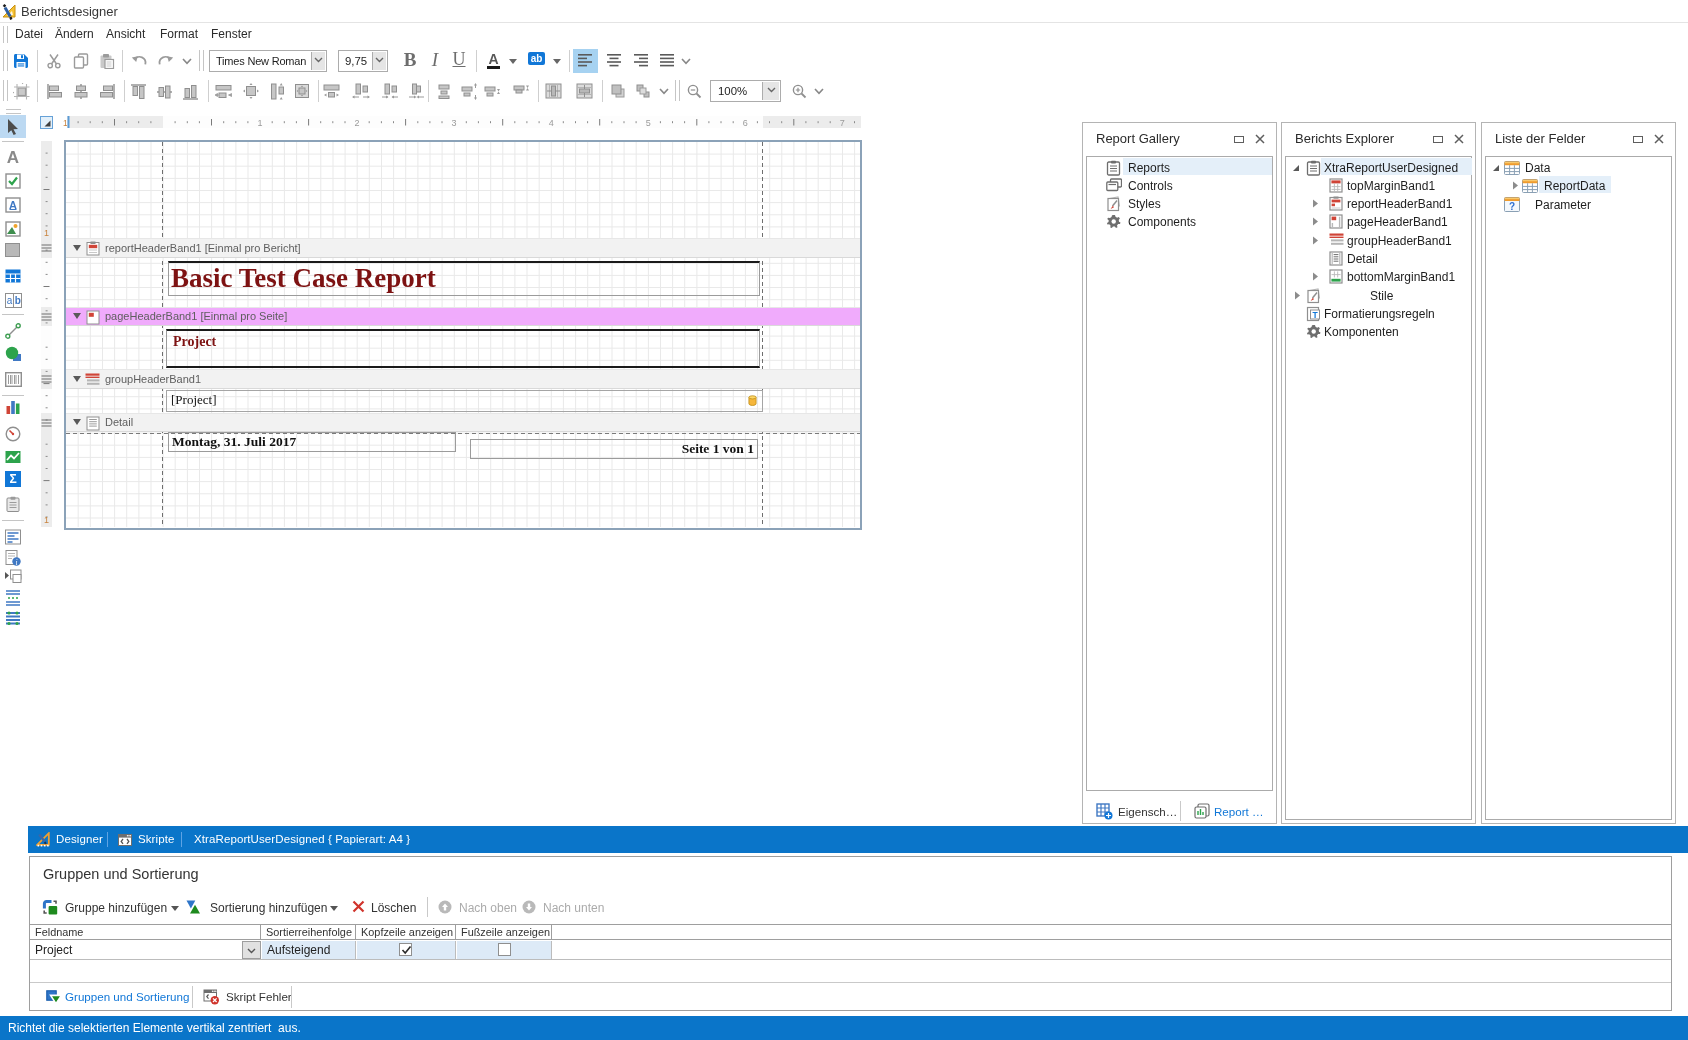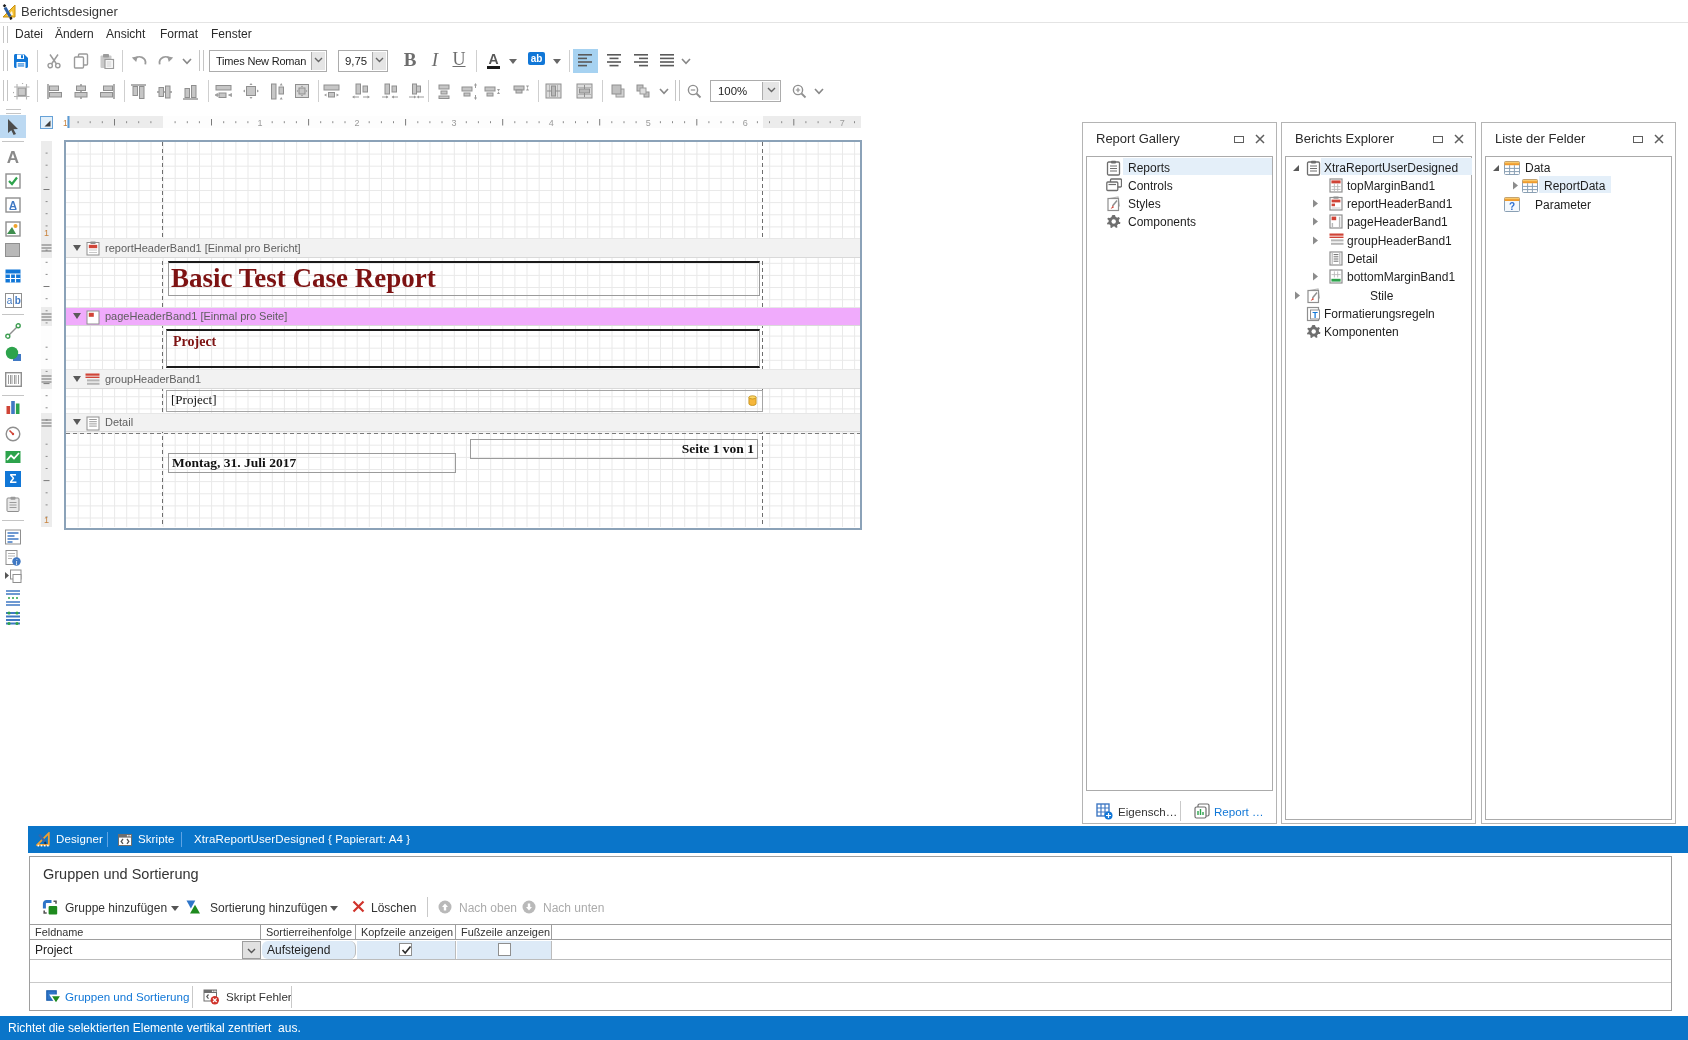--- a/index.html
+++ b/index.html
@@ -525,21 +525,21 @@
         <div style="position:absolute;left:39px;top:2px;font-size:11px;color:#5e5e5e;white-space:pre;">Detail</div>
       </div>
       <div class="abs" style="left:0;top:291px;width:796px;height:1px;background-image:repeating-linear-gradient(to right,#7a7a7a 0 4px,transparent 4px 7px);"></div>
       <div class="lbl" style="left:102px;top:119px;width:592px;height:35px;border:1px solid #9b9b9b;border-top:2px solid #1a1a1a;font-weight:bold;font-size:27px;color:#7d1212;line-height:31px;padding-left:2px;">Basic Test Case Report</div>
       <div class="lbl" style="left:100px;top:187px;width:594px;height:39px;border:1px solid #9b9b9b;border-top:2px solid #1a1a1a;border-bottom:2px solid #1a1a1a;font-weight:bold;font-size:14px;color:#7d1212;padding:3px 0 0 6px;">Project</div>
       <div class="lbl" style="left:100px;top:248px;width:597px;height:22px;border:1px solid #a5a5a5;font-size:13px;color:#111;padding:1px 0 0 4px;">[Project]</div>
       <svg class="abs" style="left:682px;top:253px" width="9" height="11" viewBox="0 0 10 12">
         <path d="M1 2.5 V9.5 C1 10.6 2.8 11.5 5 11.5 C7.2 11.5 9 10.6 9 9.5 V2.5" fill="#f6b73c" stroke="#b8860b" stroke-width="0.8"></path>
         <ellipse cx="5" cy="2.5" rx="4" ry="1.8" fill="#fcd667" stroke="#b8860b" stroke-width="0.8"></ellipse>
       </svg>
-      <div class="lbl" style="left:102px;top:311px;width:288px;height:20px;border:1px solid #9b9b9b;font-weight:bold;font-size:13.5px;color:#111;padding:1px 0 0 3px;">Montag, 31. Juli 2017</div>
+      <div class="lbl" style="left:102px;top:290px;width:288px;height:20px;border:1px solid #9b9b9b;font-weight:bold;font-size:13.5px;color:#111;padding:1px 0 0 3px;">Montag, 31. Juli 2017</div>
       <div class="lbl" style="left:404px;top:297px;width:288px;height:20px;border:1px solid #9b9b9b;font-weight:bold;font-size:13.5px;color:#111;padding:1px 3px 0 0;text-align:right;">Seite 1 von 1</div>
     </div>
 </div>
 
 <div id="panelwrap">
     <div class="abs" style="left:1082px;top:122px;width:195px;height:702px;background:#fff;border:1px solid #b4b4b4;">
       <div class="abs" style="left:13px;top:8px;font-size:13px;color:#2b2b2b;">Report Gallery</div>
       <div class="abs" style="left:151px;top:13px;width:10px;height:7px;border:1.5px solid #5e5e5e;"></div>
       <svg class="abs" style="left:172px;top:11px" width="10" height="10" viewBox="0 0 10 10" stroke="#5e5e5e" stroke-width="1.5">
         <path d="M1 1 L9 9 M9 1 L1 9"></path>
@@ -815,21 +815,21 @@
         <div class="abs" style="left:326px;top:0;width:100px;height:15px;border-right:1px solid #9e9e9e;font-size:10.9px;color:#333;padding:0px 0 0 5px;line-height:15px;white-space:nowrap;overflow:hidden;">Kopfzeile anzeigen</div>
         <div class="abs" style="left:426px;top:0;width:96px;height:15px;border-right:1px solid #9e9e9e;font-size:10.9px;color:#333;padding:0px 0 0 5px;line-height:15px;white-space:nowrap;overflow:hidden;">Fußzeile anzeigen</div>
       </div>
       <div class="abs" style="left:0px;top:84px;width:1641px;height:19px;border-bottom:1px solid #bcbcbc;background:#fff;">
         <div class="abs" style="left:0;top:0;width:231px;height:18px;border-right:1px solid #bcbcbc;background:#fff;font-size:12px;color:#222;padding-left:5px;line-height:18px;">Project</div>
         <div class="abs" style="left:212px;top:0px;width:19px;height:18px;background:#e1e1e1;border:1px solid #9e9e9e;">
           <svg style="margin:6px auto 0;display:block" width="9" height="6" viewBox="0 0 9 6" fill="none" stroke="#555">
             <path d="M1 1 L4.5 4.5 L8 1" stroke-width="1.4"></path>
           </svg>
         </div>
-        <div class="abs" style="left:232px;top:0;width:94px;height:18px;border-right:1px solid #bcbcbc;background:#ddeaf7;font-size:12px;color:#222;padding-left:5px;line-height:18px;border-radius:6px;">Aufsteigend</div>
+        <div class="abs" style="left:232px;top:0;width:94px;height:18px;border-right:1px solid #bcbcbc;background:#ddeaf7;font-size:12px;color:#222;padding-left:5px;line-height:18px;">Aufsteigend</div>
         <div class="abs" style="left:327px;top:0;width:99px;height:18px;border-right:1px solid #bcbcbc;background:#ddeaf7;"></div>
         <div class="abs" style="left:427px;top:0;width:95px;height:18px;border-right:1px solid #bcbcbc;background:#ddeaf7;"></div>
         <div class="abs" style="left:369px;top:2px;width:13px;height:13px;background:#fff;border:1px solid #8f8f8f;">
           <svg style="display:block;margin:1px 0 0 1px" width="11" height="10" viewBox="0 0 11 10">
             <path d="M1.5 5 L4.2 8 L9.5 1.5" stroke="#2b2b2b" stroke-width="1.6" fill="none"></path>
           </svg>
         </div>
         <div class="abs" style="left:468px;top:2px;width:13px;height:13px;background:#fff;border:1px solid #8f8f8f;"></div>
       </div>
       <div class="abs" style="left:0;top:125px;width:1641px;height:28px;border-top:1px solid #c9c9c9;">

